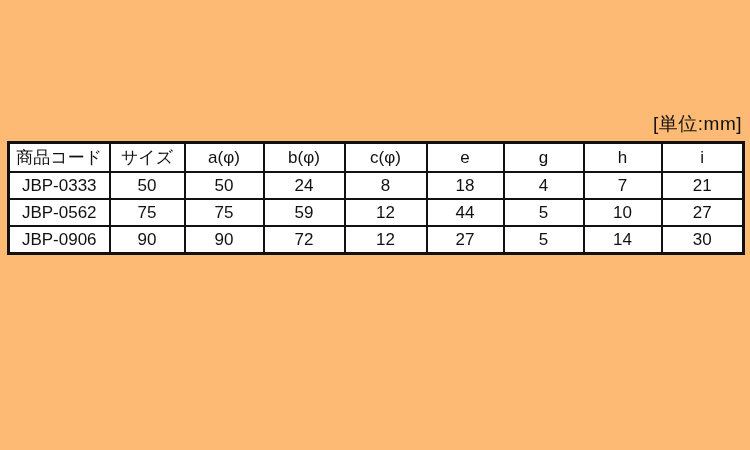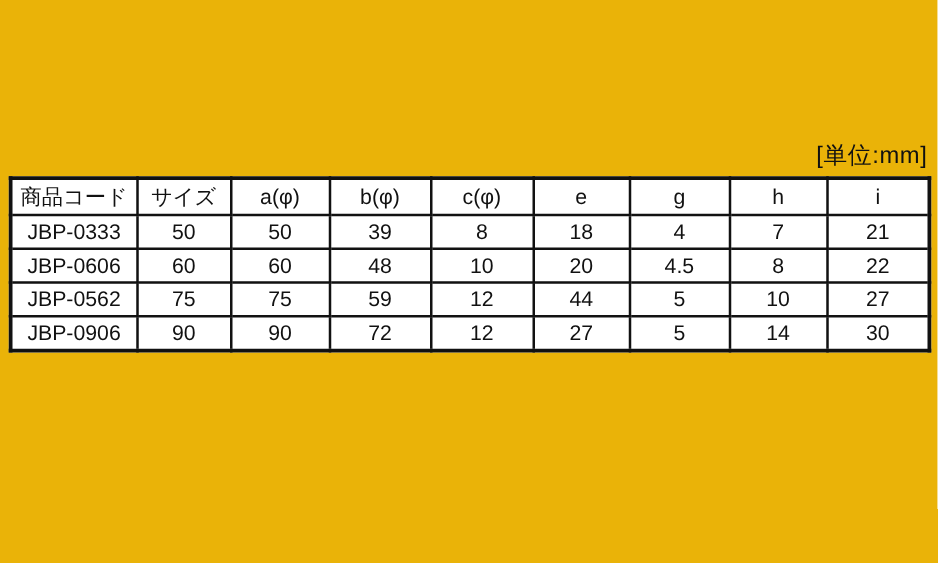--- a/index.html
+++ b/index.html
@@ -5,21 +5,21 @@
   html, body {
     margin: 0;
     padding: 0;
     background: #ffffff;
     font-family: "Liberation Sans", "DejaVu Sans", sans-serif;
   }
   .canvas {
     position: relative;
     width: 750px;
     height: 450px;
-    background: #eab308;
+    background: #fdba74;
     overflow: hidden;
   }
   .unit-label {
     position: absolute;
     top: 111px;
     right: 8px;
     font-size: 19px;
     letter-spacing: 0.5px;
     color: #111111;
     white-space: nowrap;
@@ -79,37 +79,26 @@
         <th>g</th>
         <th>h</th>
         <th>i</th>
       </tr>
     </thead>
     <tbody>
       <tr>
         <td>JBP-0333</td>
         <td>50</td>
         <td>50</td>
-        <td>39</td>
+        <td>24</td>
         <td>8</td>
         <td>18</td>
         <td>4</td>
         <td>7</td>
         <td>21</td>
-      </tr>
-      <tr>
-        <td>JBP-0606</td>
-        <td>60</td>
-        <td>60</td>
-        <td>48</td>
-        <td>10</td>
-        <td>20</td>
-        <td>4.5</td>
-        <td>8</td>
-        <td>22</td>
       </tr>
       <tr>
         <td>JBP-0562</td>
         <td>75</td>
         <td>75</td>
         <td>59</td>
         <td>12</td>
         <td>44</td>
         <td>5</td>
         <td>10</td>

